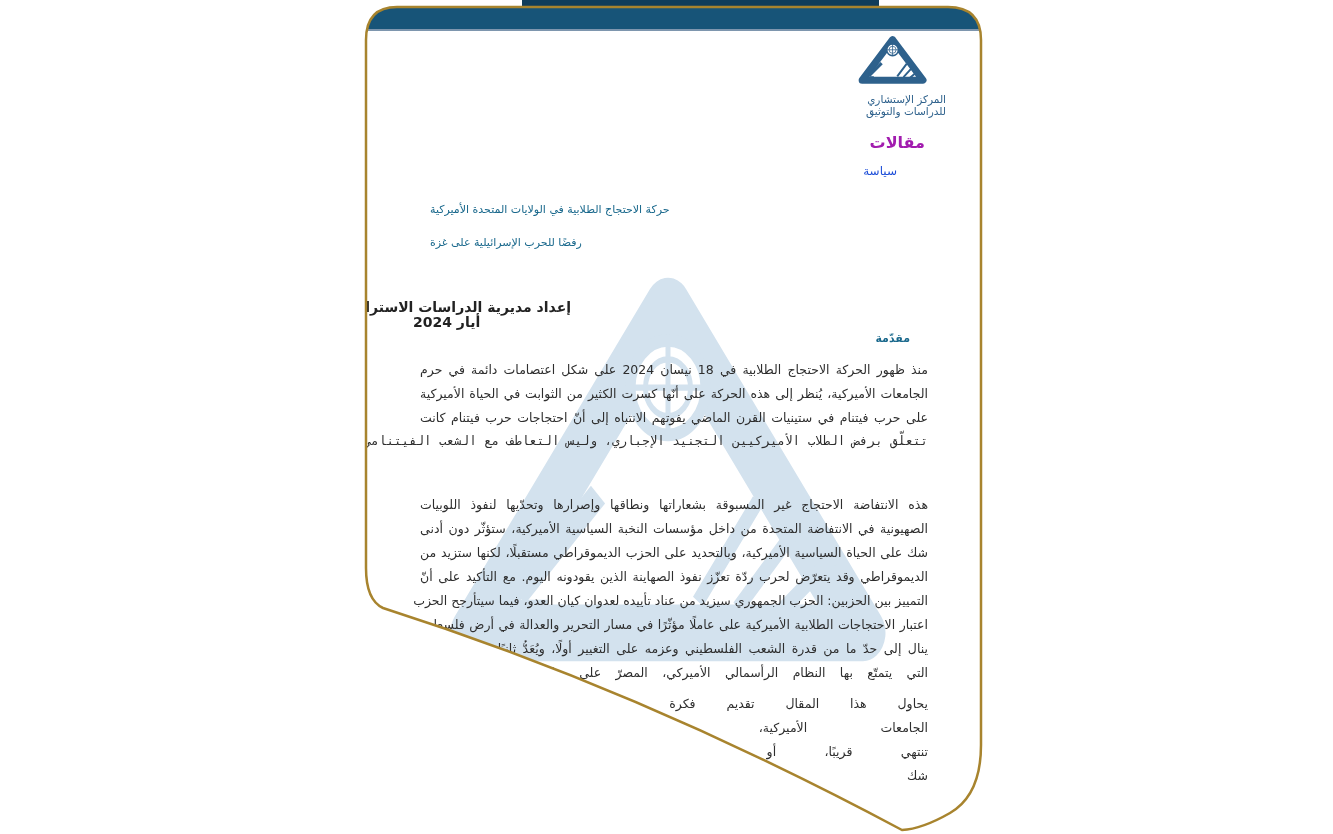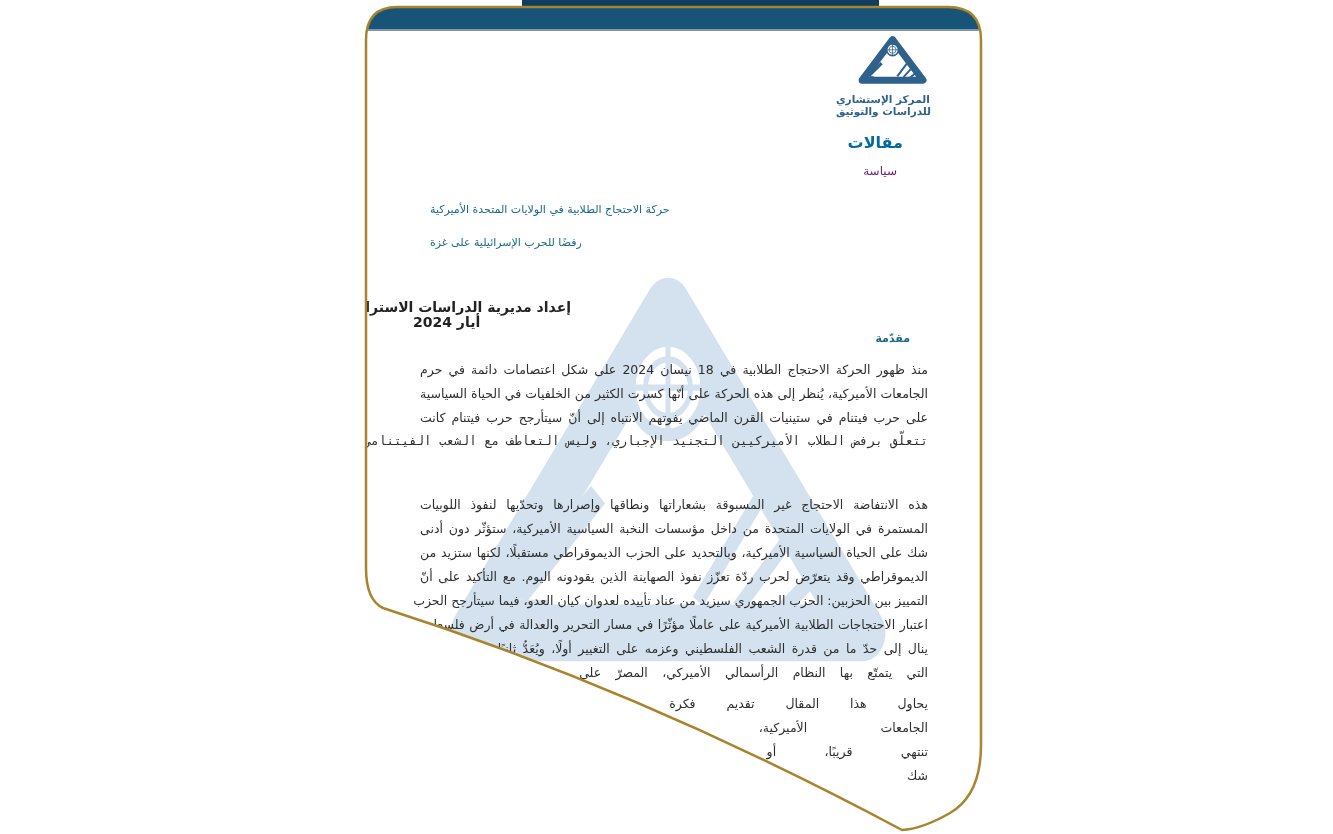--- a/index.html
+++ b/index.html
@@ -22,27 +22,27 @@
 
   .top-bar { position:absolute; left:366px; top:8px; width:615px; height:23px;
              background:#175478; border-radius:26px 26px 0 0;
              border-bottom:2px solid #7e96ae; }
 
   .watermark { position:absolute; left:408px; top:262px; width:500px; height:440px;
                color:#d3e2ee; }
 
   .logo { position:absolute; right:387px; top:34px; width:110px; text-align:center; }
   .logo-icon { width:78px; height:55px; color:#2e618c; display:inline-block; }
-  .logo-text { direction:rtl; color:#2e618c; font-size:10.5px; font-weight:700;
-               line-height:12px; text-align:left; white-space:nowrap; }
+  .logo-text { direction:rtl; color:#2e618c; font-size:10.5px; font-weight:400;
+               line-height:12px; text-align:right; white-space:nowrap; }
 
-  .section-h { position:absolute; right:430px; top:133px; direction:rtl;
-               font-size:16px; font-weight:700; color:#0369a1; }
+  .section-h { position:absolute; right:408px; top:133px; direction:rtl;
+               font-size:16px; font-weight:700; color:#a21caf; }
   .category  { position:absolute; right:436px; top:164px; direction:rtl;
-               font-size:12px; color:#701a75; }
+               font-size:12px; color:#1d4ed8; }
 
   .title-line { position:absolute; left:430px; width:566px; direction:rtl;
                 text-align:left; font-size:11px; font-weight:400; color:#19688c;
                 white-space:nowrap; }
   .t1 { top:203px; } .t2 { top:236px; }
 
   .byline { position:absolute; left:413px; top:300px; width:158px; direction:rtl;
             text-align:left; font-size:14px; font-weight:700; color:#222222;
             line-height:15px; }
   .byline div { white-space:nowrap; }
@@ -108,28 +108,28 @@
 
     <div class="byline">
       <div>إعداد مديرية الدراسات الاستراتيجية</div>
       <div>أيار 2024</div>
     </div>
 
     <div class="intro-h">مقدّمة</div>
 
     <div class="para p1">
       <div class="bl jl">منذ ظهور الحركة الاحتجاج الطلابية في 18 نيسان 2024 على شكل اعتصامات دائمة في حرم</div>
-      <div class="bl jl">الجامعات الأميركية، يُنظر إلى هذه الحركة على أنّها كسرت الكثير من الخلفيات في الحياة السياسية</div>
-      <div class="bl jl">على حرب فيتنام في ستينيات القرن الماضي يفوتهم الانتباه إلى أنّ سيتأرجح حرب فيتنام كانت</div>
+      <div class="bl jl">الجامعات الأميركية، يُنظر إلى هذه الحركة على أنّها كسرت الكثير من الثوابت في الحياة الأميركية</div>
+      <div class="bl jl">على حرب فيتنام في ستينيات القرن الماضي يفوتهم الانتباه إلى أنّ احتجاجات حرب فيتنام كانت</div>
       <div class="bl ll">تتعلّق برفض الطلاب الأميركيين التجنيد الإجباري، وليس التعاطف مع الشعب الفيتنامي.</div>
     </div>
 
     <div class="para p2">
       <div class="bl jl">هذه الانتفاضة الاحتجاج غير المسبوقة بشعاراتها ونطاقها وإصرارها وتحدّيها لنفوذ اللوبيات</div>
-      <div class="bl jl">المستمرة في الولايات المتحدة من داخل مؤسسات النخبة السياسية الأميركية، ستؤثّر دون أدنى</div>
+      <div class="bl jl">الصهيونية في الانتفاضة المتحدة من داخل مؤسسات النخبة السياسية الأميركية، ستؤثّر دون أدنى</div>
       <div class="bl jl">شك على الحياة السياسية الأميركية، وبالتحديد على الحزب الديموقراطي مستقبلًا، لكنها ستزيد من</div>
       <div class="bl jl">الديموقراطي وقد يتعرّض لحرب ردّة تعزّز نفوذ الصهاينة الذين يقودونه اليوم. مع التأكيد على أنّ</div>
       <div class="bl jl">التمييز بين الحزبين: الحزب الجمهوري سيزيد من عناد تأييده لعدوان كيان العدو، فيما سيتأرجح الحزب</div>
       <div class="bl jl">اعتبار الاحتجاجات الطلابية الأميركية على عاملًا مؤثّرًا في مسار التحرير والعدالة في أرض فلسطين</div>
       <div class="bl jl">ينال إلى حدّ ما من قدرة الشعب الفلسطيني وعزمه على التغيير أولًا، ويُعَدُّ ثانيًا تسخيفًا لحجم</div>
       <div class="bl jl">التي يتمتّع بها النظام الرأسمالي الأميركي، المصرّ على بقاء الدعم والاستثمارات</div>
     </div>
 
     <div class="para p3">
       <div class="bl jl">يحاول هذا المقال تقديم فكرة عن الخلفيات وحدود انتشار</div>

